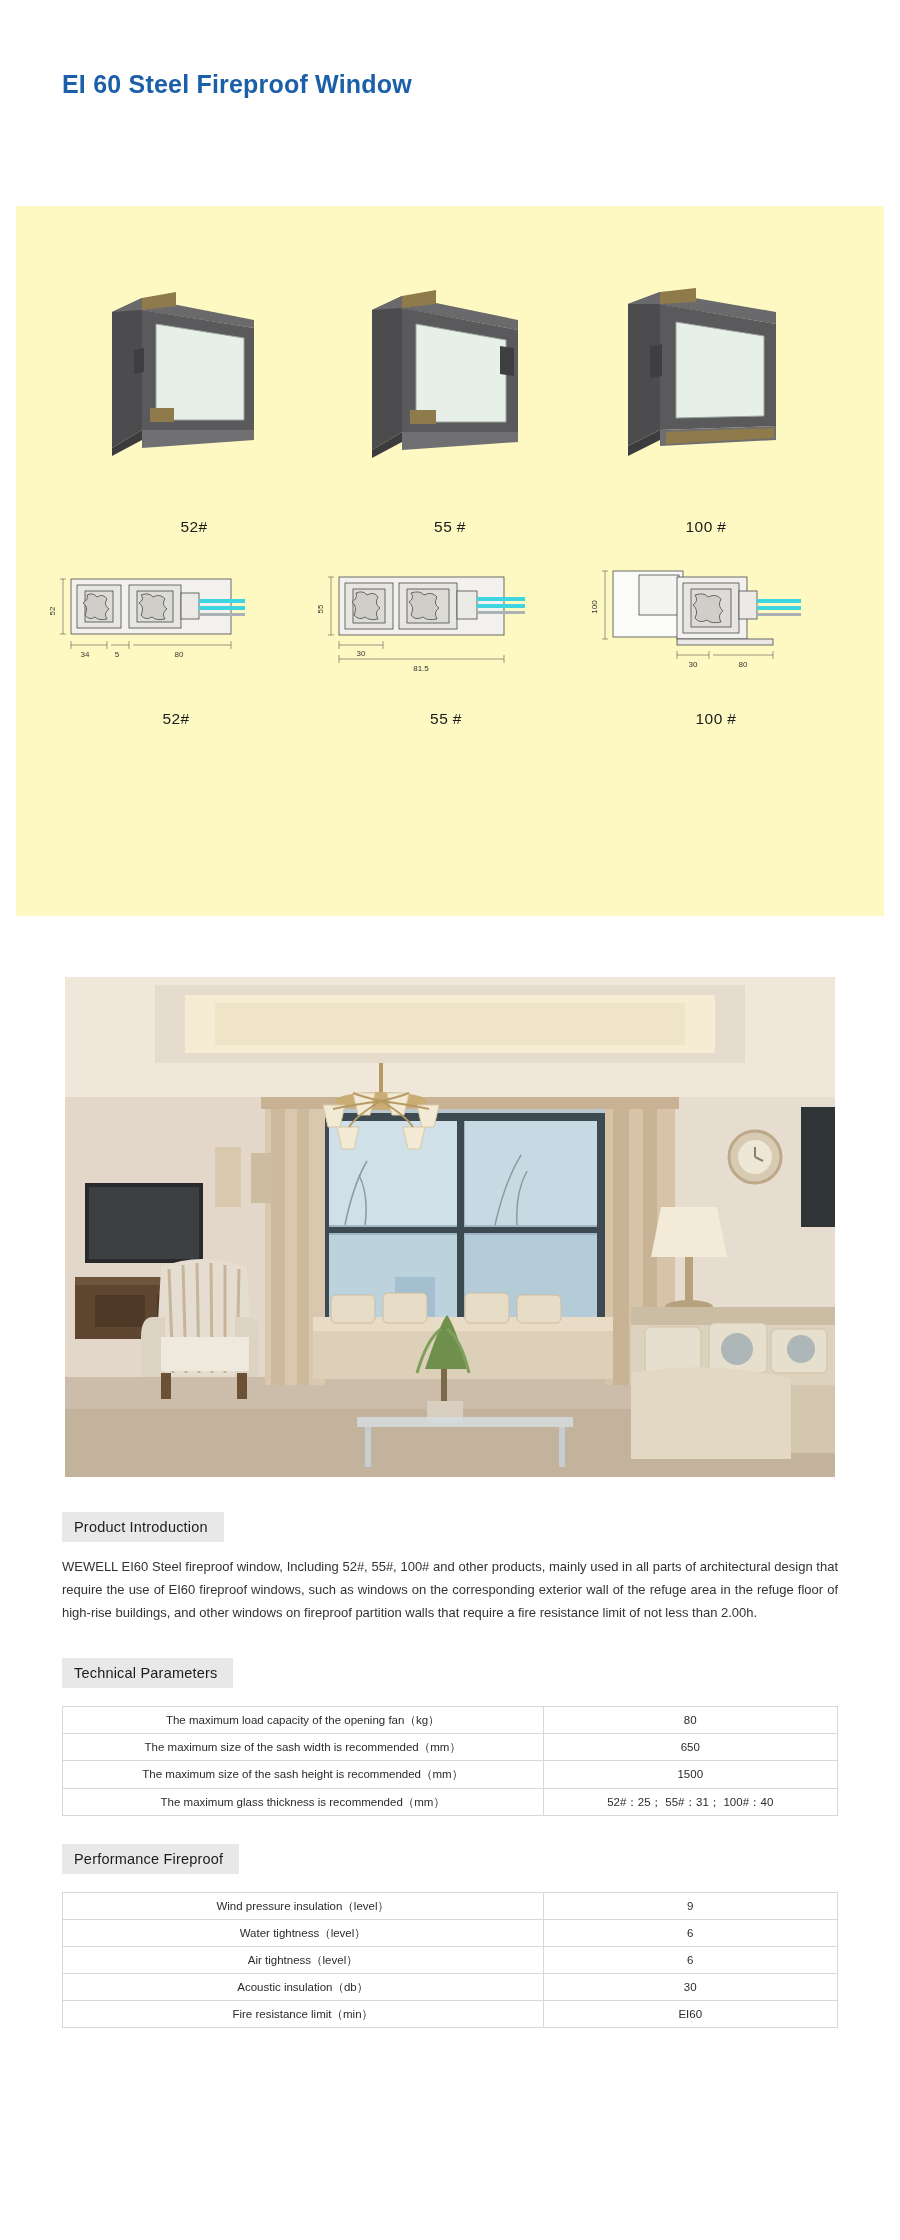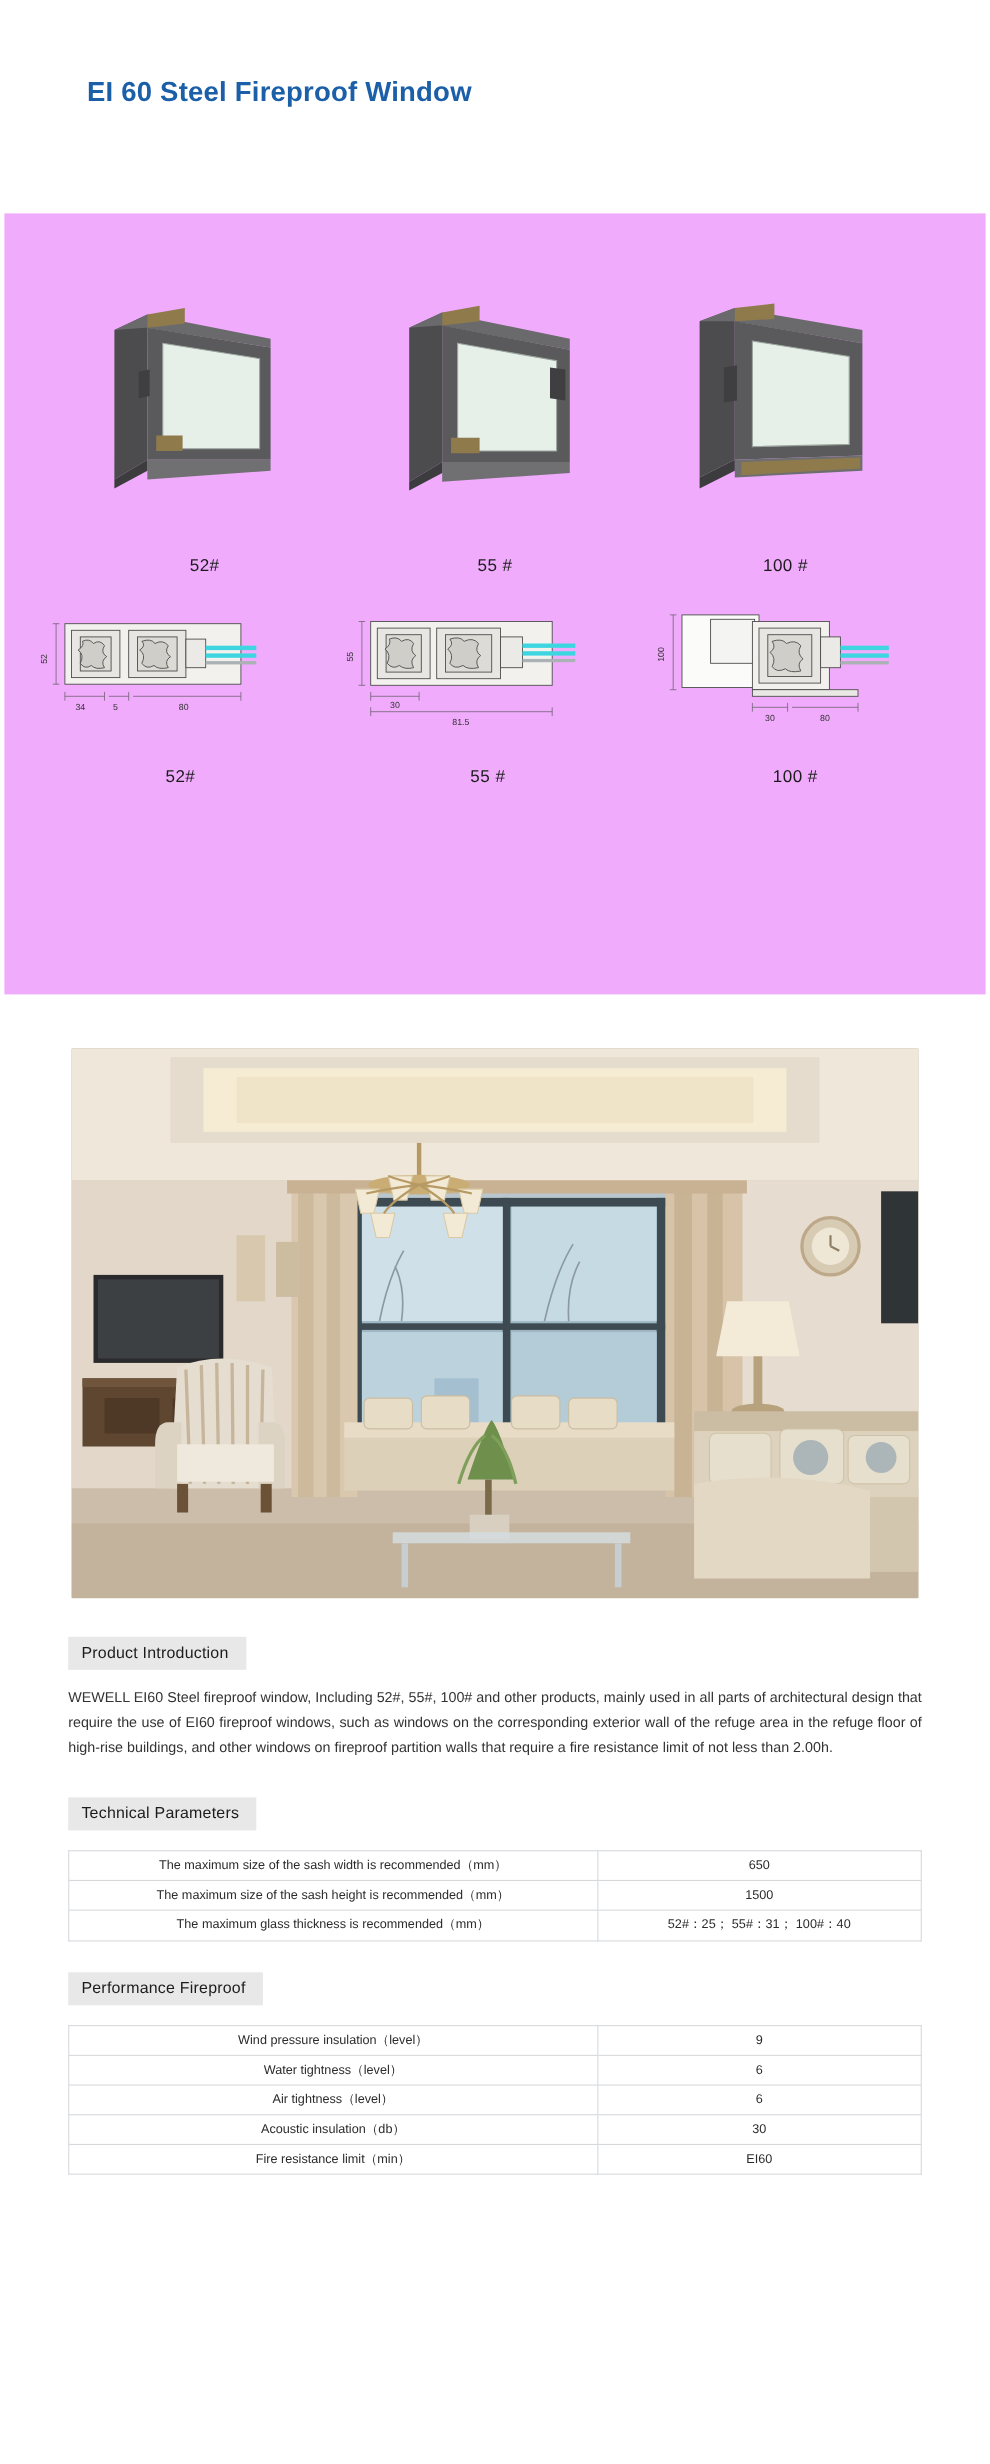--- a/index.html
+++ b/index.html
@@ -13,34 +13,33 @@
     width: 900px;
     min-height: 2240px;
     position: relative;
     background: #fff;
   }
 
   
   .title-bar {
     padding: 70px 0 0 62px;
     height: 190px;
-    margin-left: 17px;
   }
   .title {
     color: #1a5fa8;
     font-size: 25px;
     font-weight: bold;
     letter-spacing: 0.2px;
     margin: 0;
   }
 
   
   .gray-panel {
-    background: #f0abfc;
-    margin: 4px;
+    background: #fef9c3;
+    margin: 16px;
     padding: 40px 0 45px 0;
     height: 710px;
     position: relative;
   }
 
   .row-3d {
     display: flex;
     justify-content: space-around;
     align-items: flex-end;
     padding: 30px 50px 0 50px;
@@ -441,20 +440,24 @@
 
   <div class="content">
 
     <div class="sec-head">Product Introduction</div>
     <p class="intro-text">WEWELL EI60 Steel fireproof window, Including 52#, 55#, 100# and other products, mainly used in all parts of architectural design that require the use of EI60 fireproof windows, such as windows on the corresponding exterior wall of the refuge area in the refuge floor of high-rise buildings, and other windows on fireproof partition walls that require a fire resistance limit of not less than 2.00h.</p>
 
     <div class="sec-head">Technical Parameters</div>
     <table class="spec">
       <tbody>
         <tr>
+          <td class="label">The maximum load capacity of the opening fan（kg）</td>
+          <td class="value">80</td>
+        </tr>
+        <tr>
           <td class="label">The maximum size of the sash width is recommended（mm）</td>
           <td class="value">650</td>
         </tr>
         <tr>
           <td class="label">The maximum size of the sash height is recommended（mm）</td>
           <td class="value">1500</td>
         </tr>
         <tr>
           <td class="label">The maximum glass thickness is recommended（mm）</td>
           <td class="value">52#：25；  55#：31；   100#：40</td>

